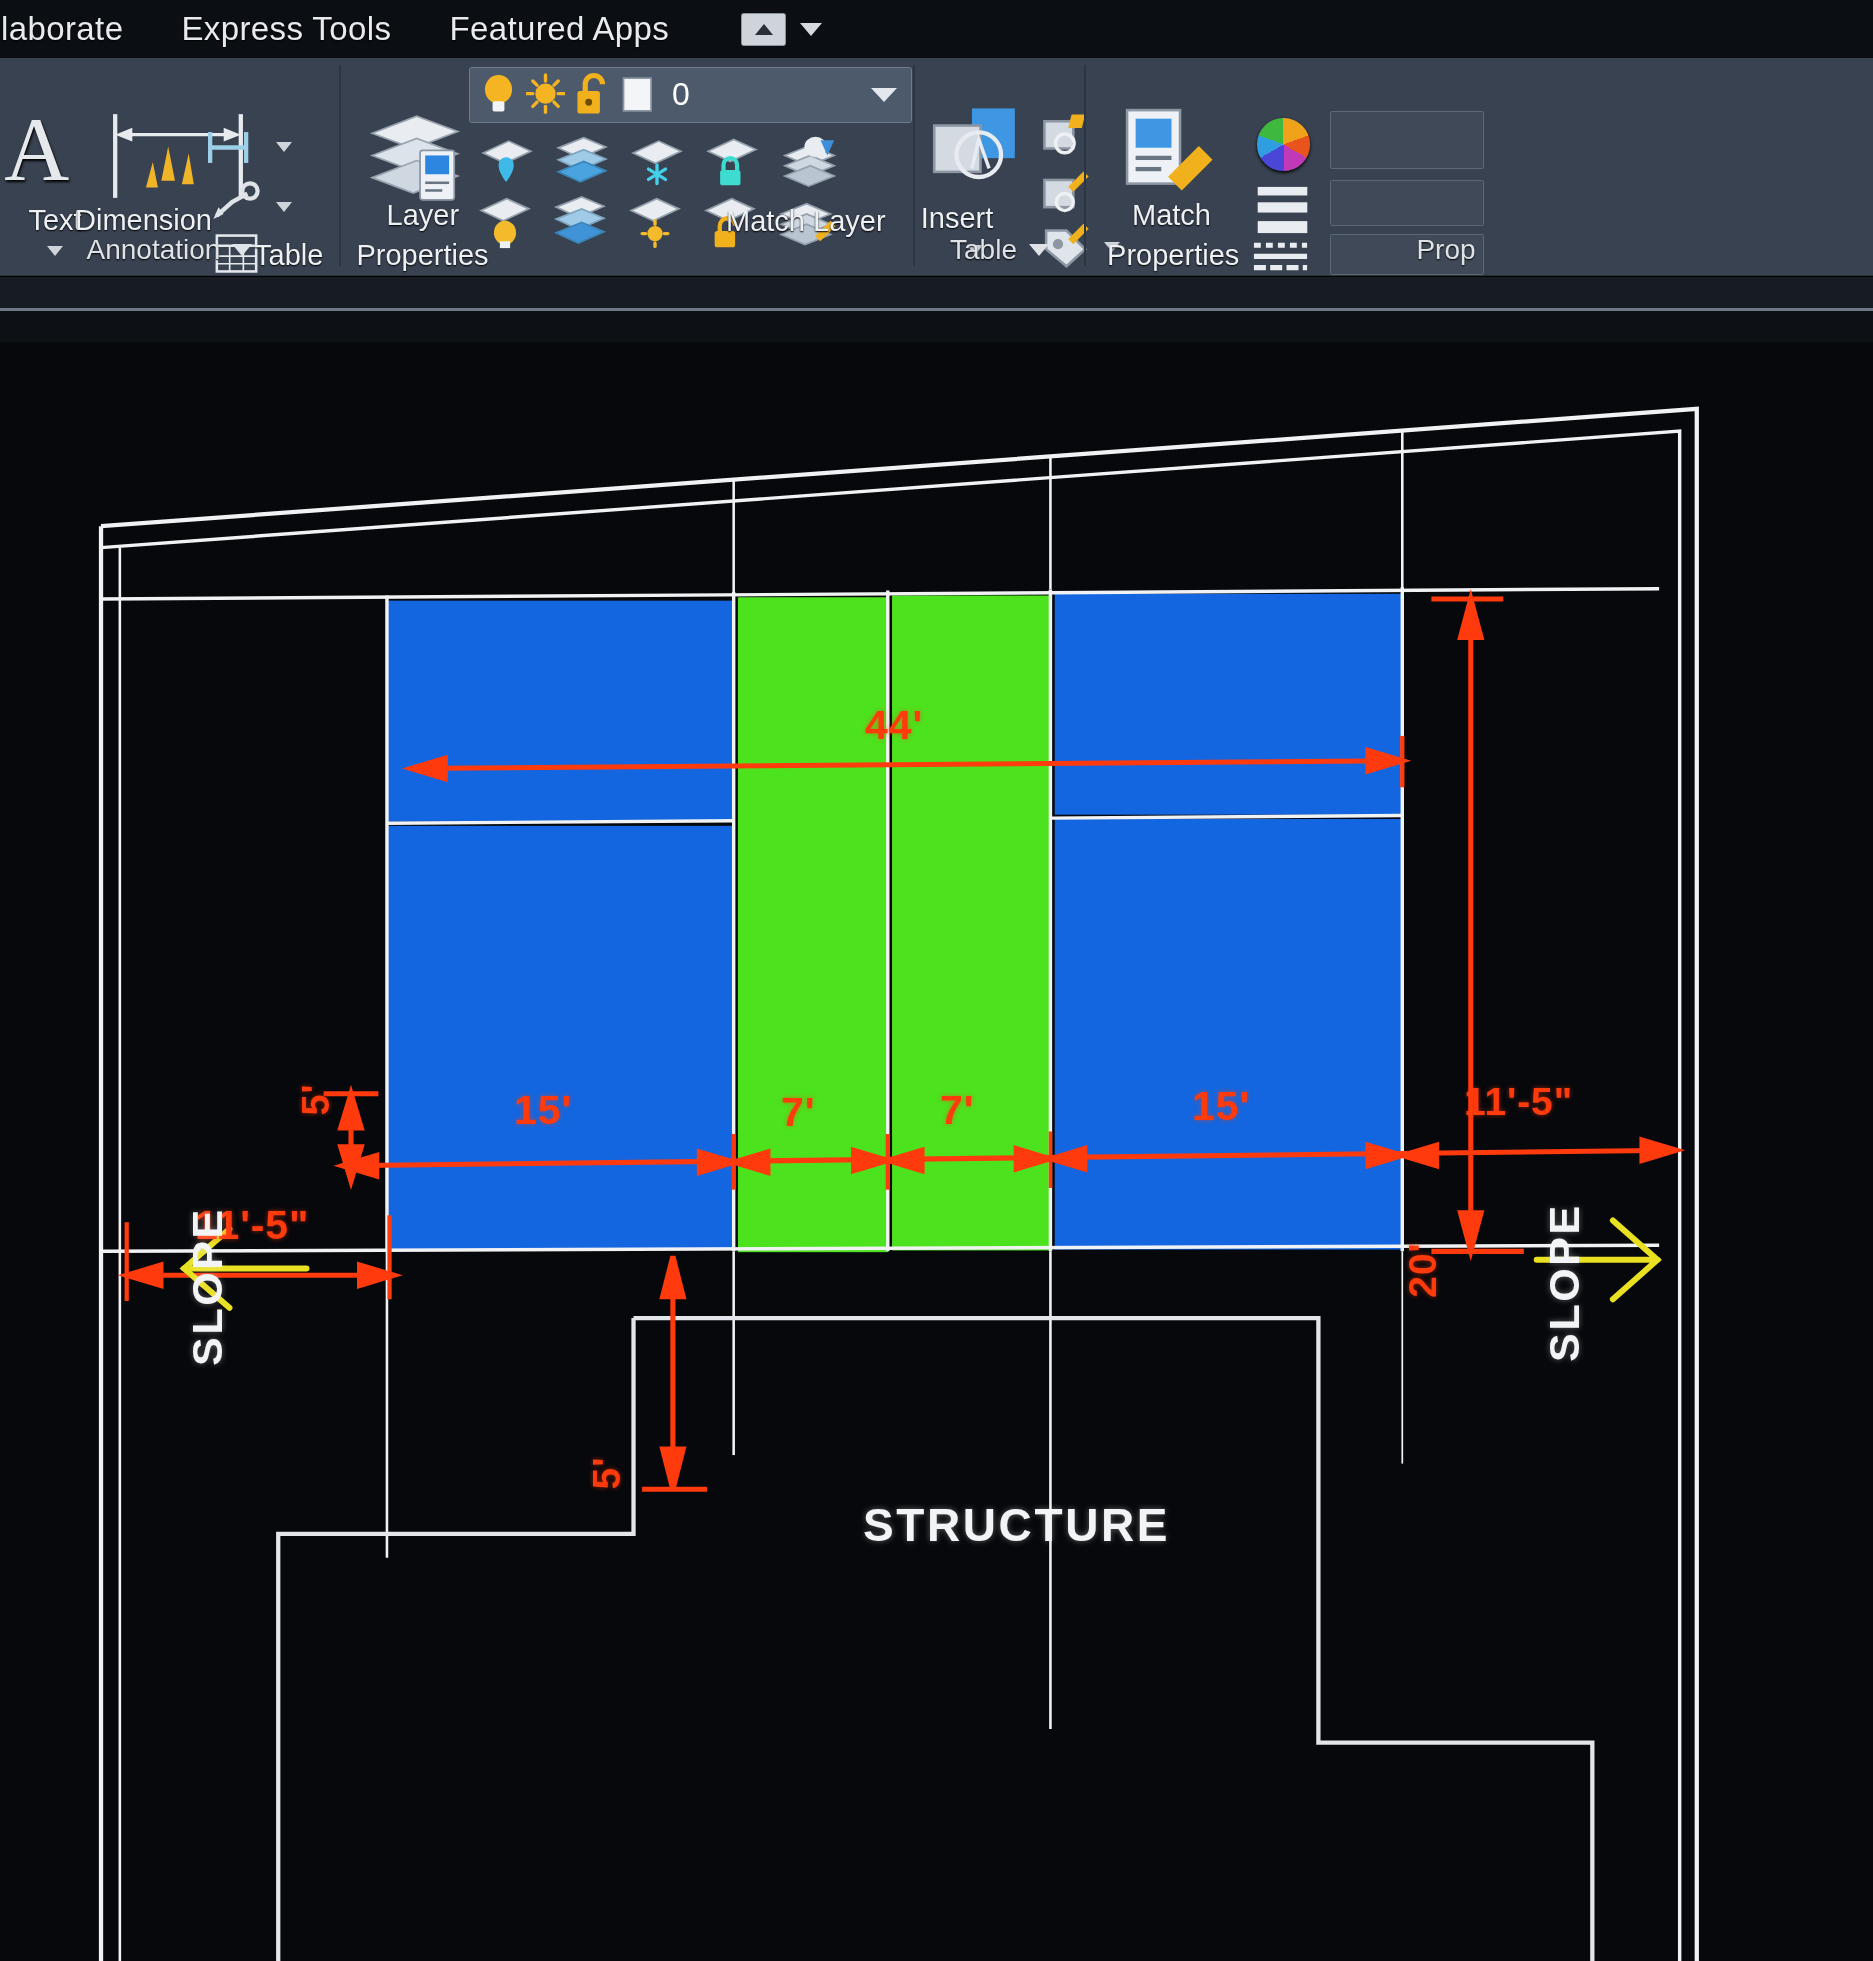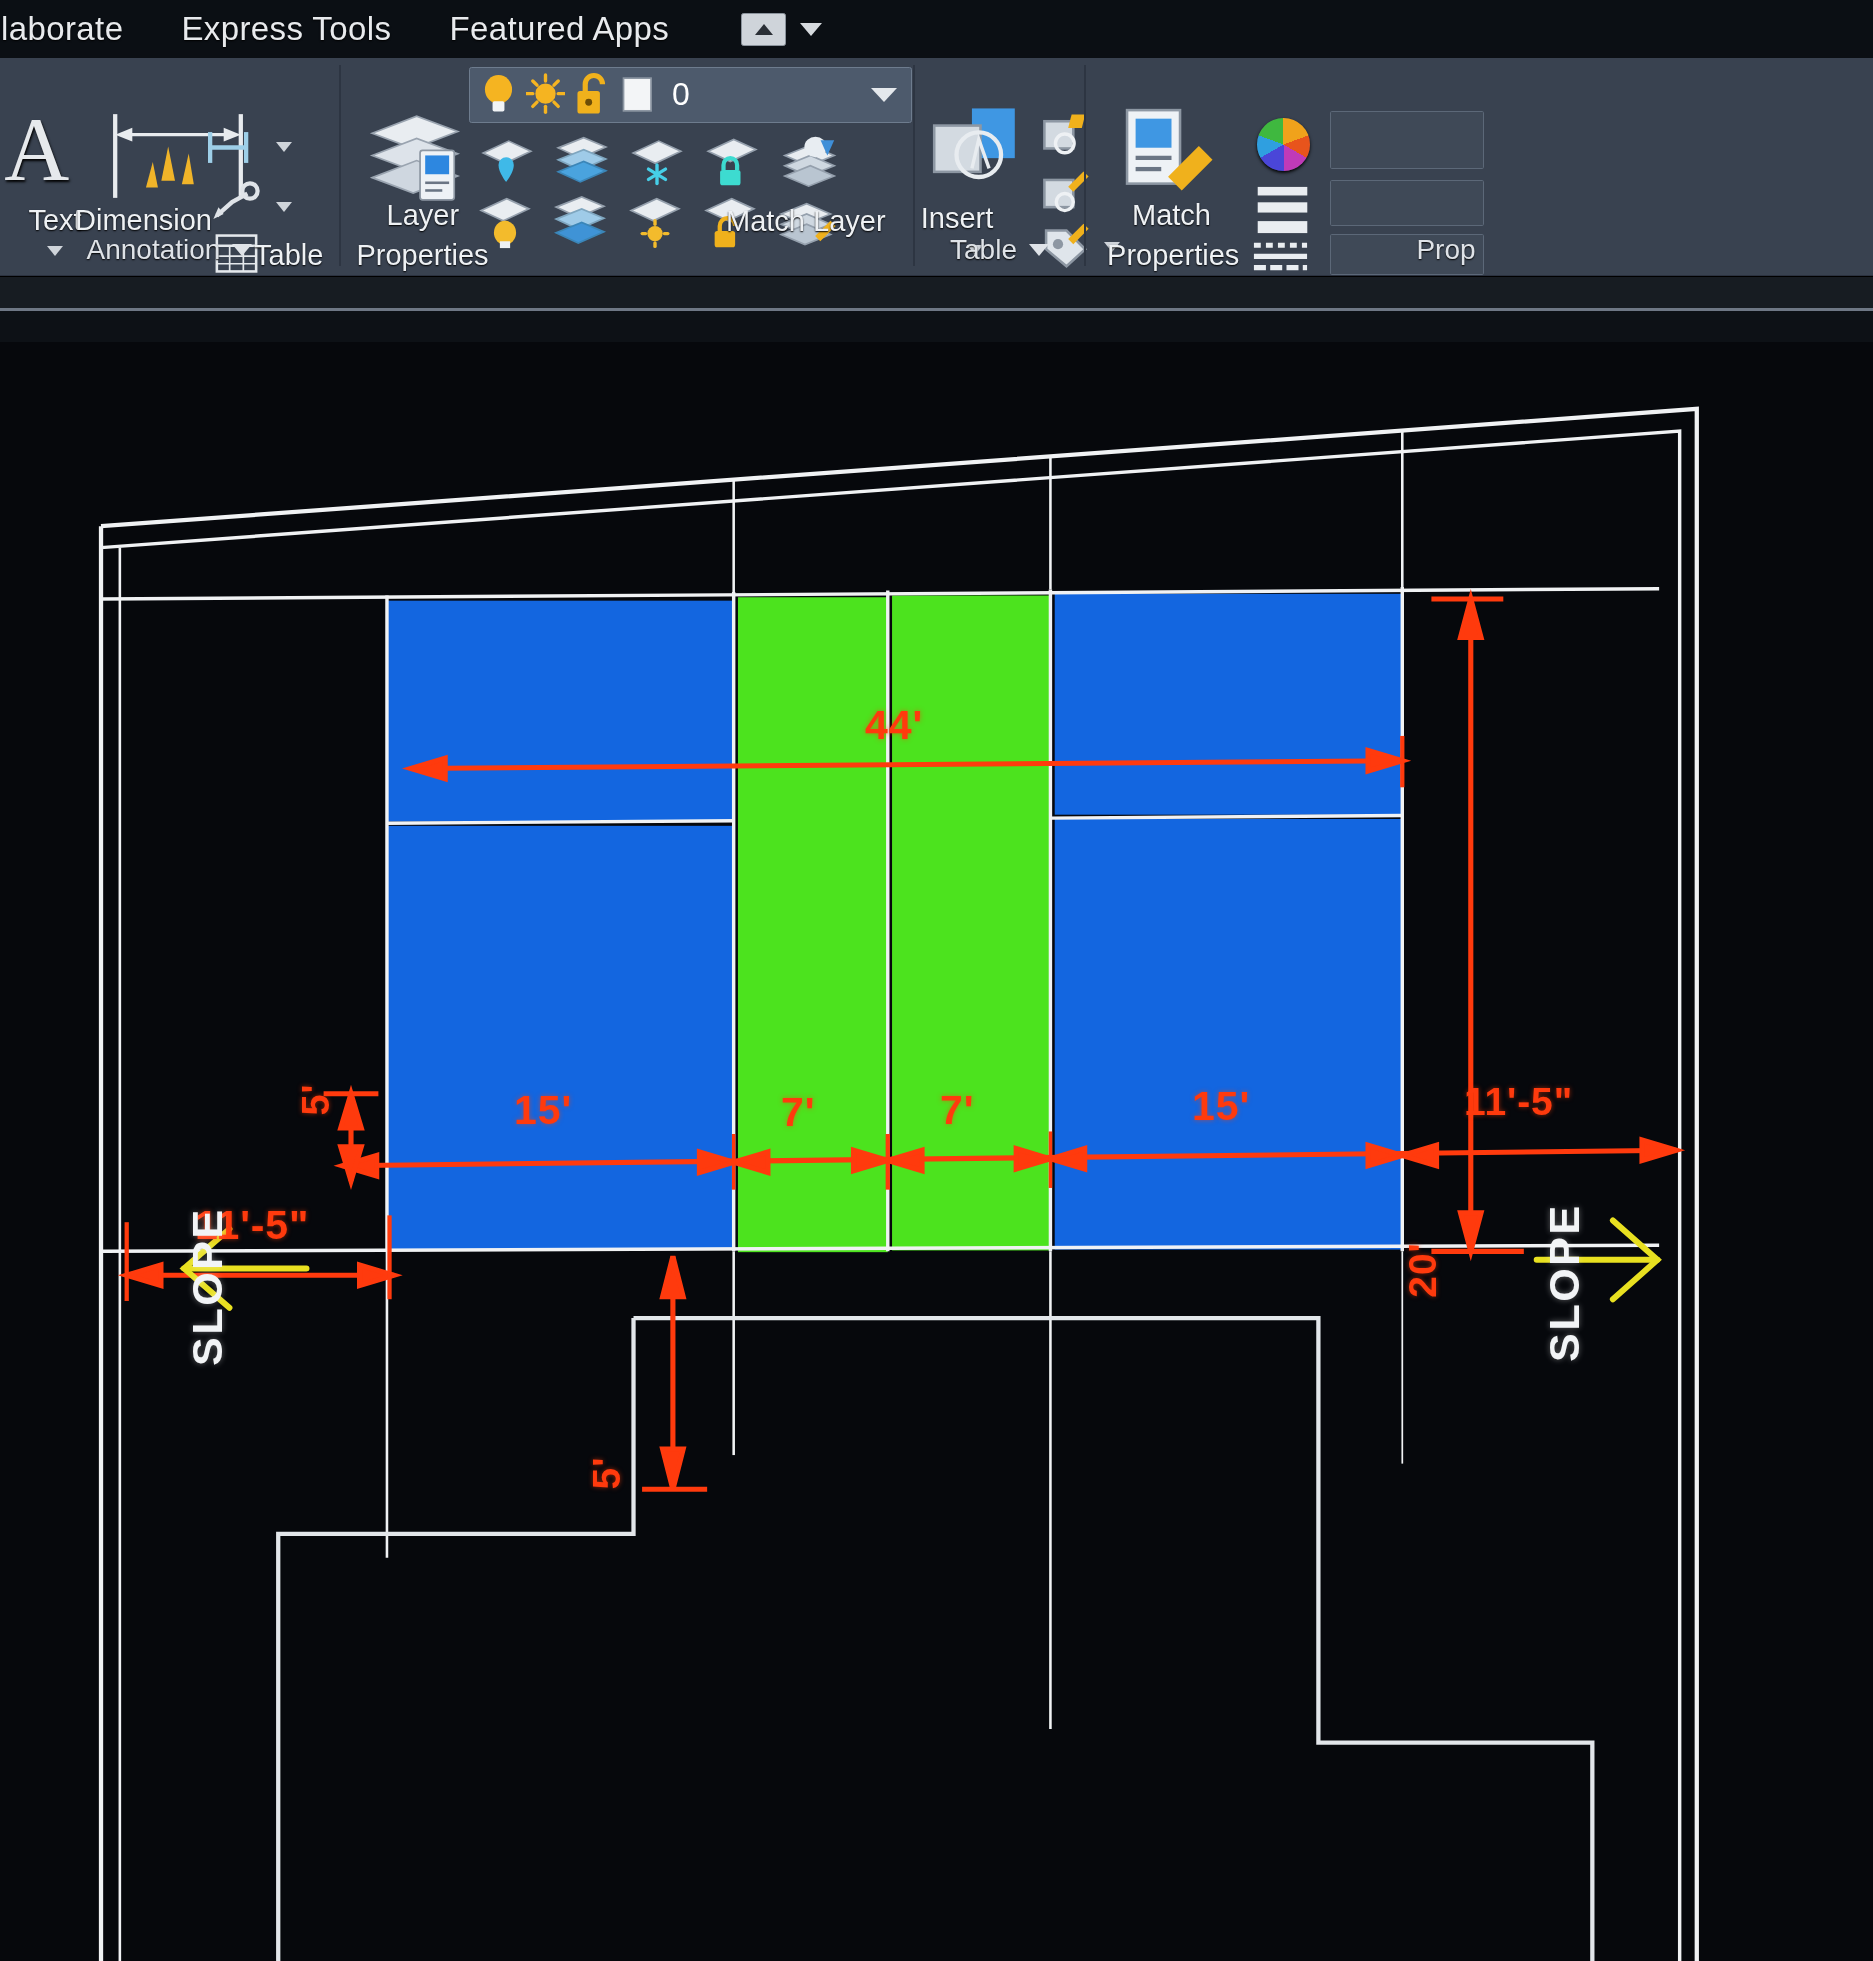--- a/index.html
+++ b/index.html
@@ -520,17 +520,18 @@
 
   <div class="dimtxt" style="left:195px; top:860px; font-size:41px;">11'-5"</div>
 
   <div class="dimtxt vert" style="left:1395px; top:906px; font-size:39px; transform:rotate(-90deg);">20'</div>
 
   <div class="dimtxt vert" style="left:591px; top:1109px; font-size:39px; transform:rotate(-90deg);">5'</div>
 
   <div class="wtxt vert" style="left:128px; top:920px; font-size:43px; letter-spacing:2.6px; transform:rotate(-90deg);">SLOPE</div>
   <div class="wtxt vert" style="left:967px; top:916px; font-size:43px; letter-spacing:2.6px; transform:rotate(-90deg); margin-left:518px;">SLOPE</div>
 
+  <div class="wtxt" style="left:863px; top:1156px; font-size:46px; letter-spacing:2.6px;">STRUCTURE</div>
 
   <div class="titletxt" style="left:315px; top:1618px; font-size:53px; letter-spacing:1.7px;">GREAT  OUTDOORS  PATIO  PROJECTS,  LLC.</div>
 
 </div>
 
 
 </body></html>

